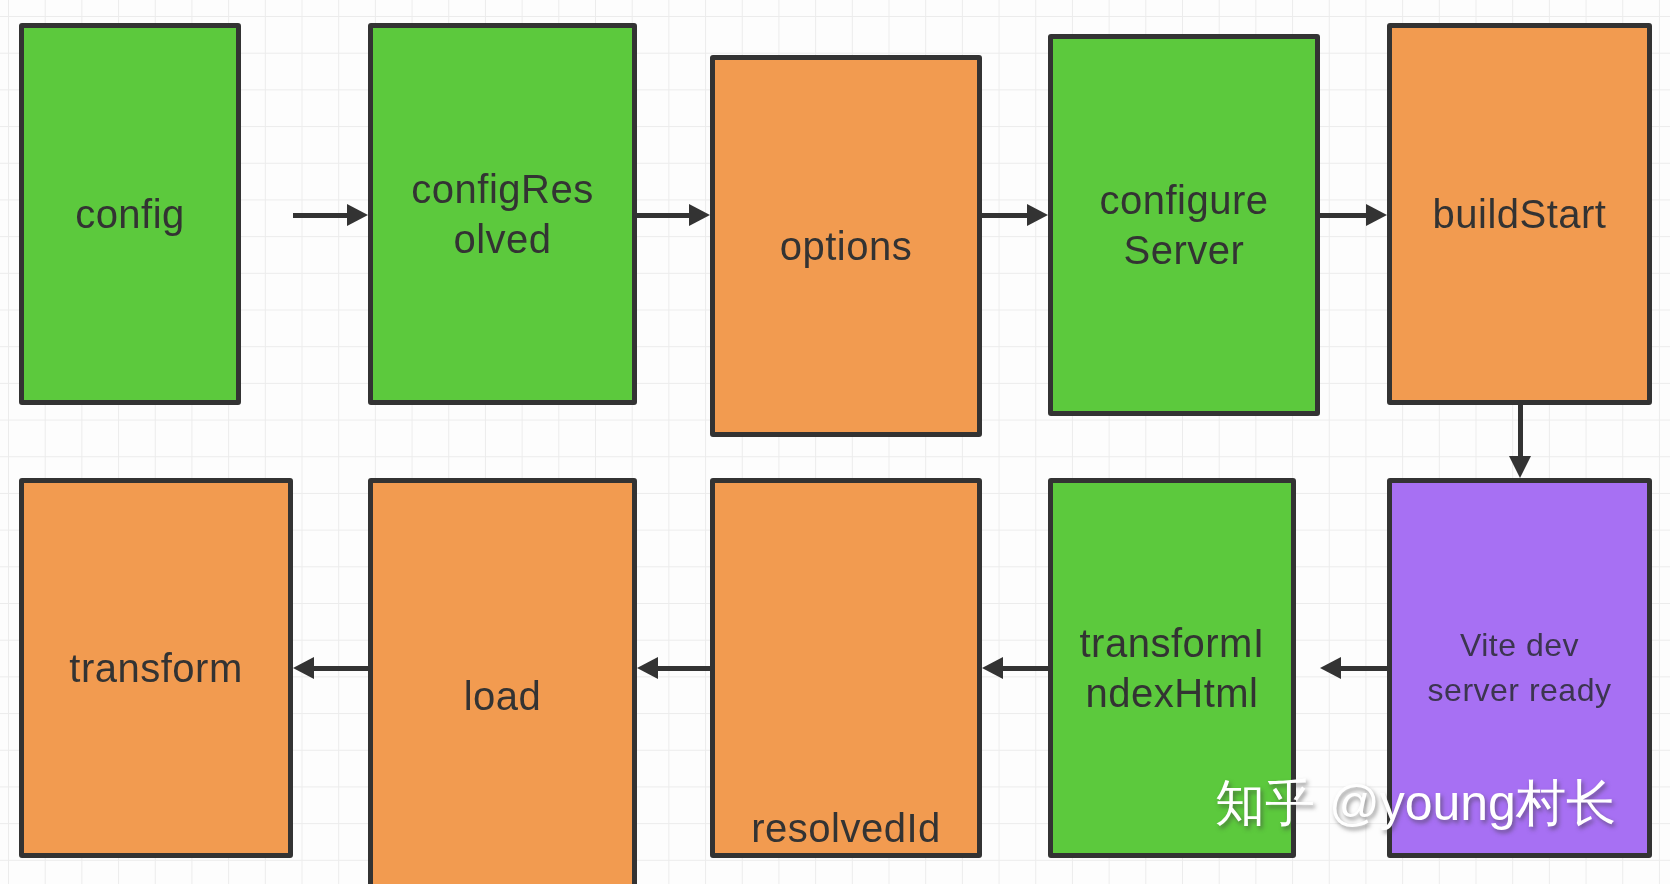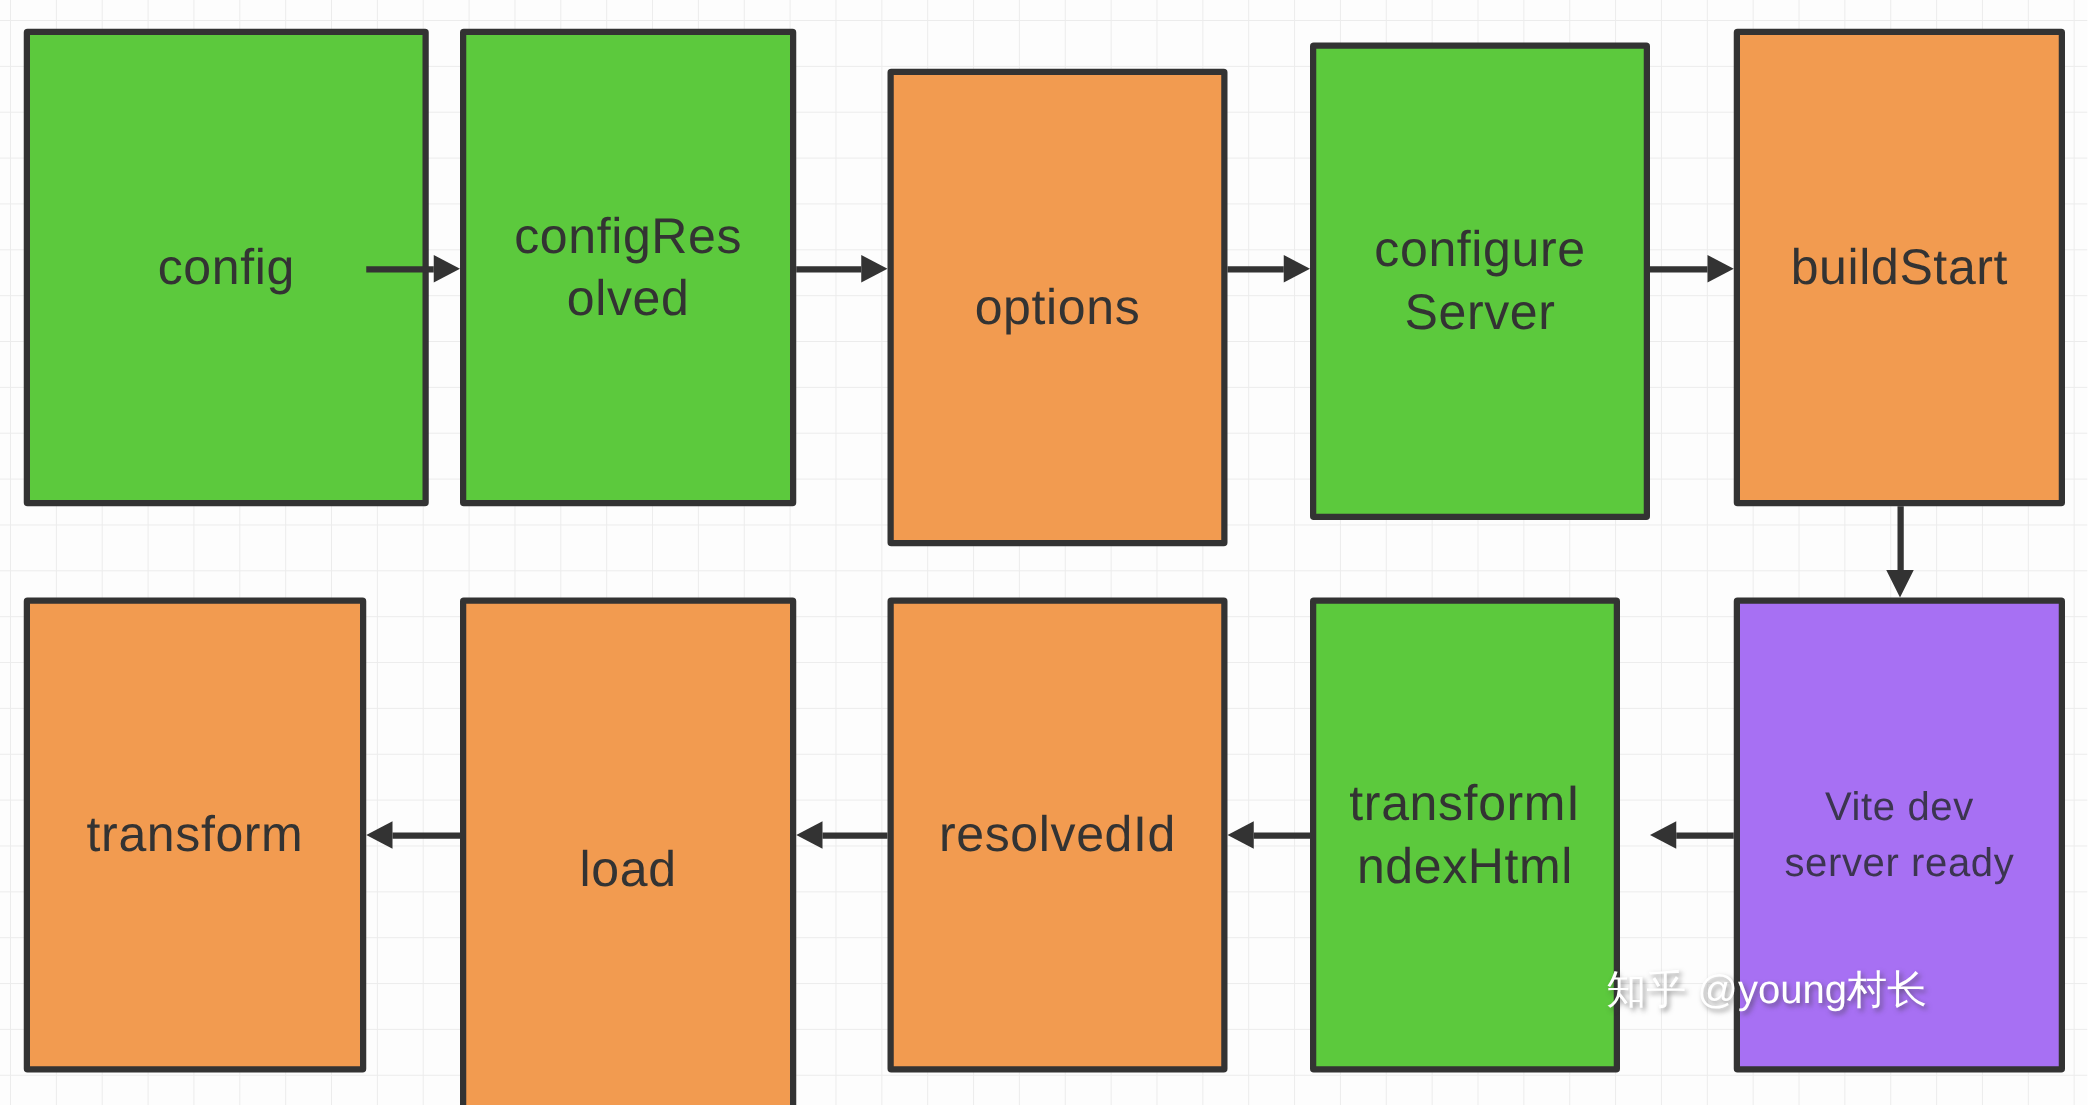--- a/index.html
+++ b/index.html
@@ -66,36 +66,36 @@
   }
   .arrow .shaft-v{flex:1;width:5px;background:#333333;}
   .arrow .head-down{
     width:0;height:0;
     border-left:11px solid transparent;
     border-right:11px solid transparent;
     border-top:22px solid #333333;
   }
   .watermark{
     position:absolute;
-    left:1285px;
+    left:1215px;
     top:770px;
-    font-size:32px;
+    font-size:50px;
     color:#ffffff;
     text-shadow:2px 3px 4px rgba(60,60,60,0.55);
     z-index:10;
     white-space:nowrap;
     text-align:center;
   }
 </style>
 </head>
 <body>
 
 <div class="canvas">
 
-  <div class="node" style="left: 19px; top: 23px; width: 324px; height: 382px; background: rgb(92, 201, 61);">
+  <div class="node" style="left: 19px; top: 23px; width: 222px; height: 382px; background: rgb(92, 201, 61);">
     <span class="label">config</span>
   </div>
 
   <div class="node" style="left: 368px; top: 23px; width: 269px; height: 382px; background: rgb(92, 201, 61);">
     <span class="label">configRes
 olved</span>
   </div>
 
   <div class="node" style="left: 710px; top: 23px; width: 272px; height: 382px; background: rgb(242, 155, 80); margin-top: 32px;">
     <span class="label">options</span>
@@ -111,21 +111,21 @@
   </div>
 
   <div class="node" style="left: 19px; top: 478px; width: 274px; height: 380px; background: rgb(242, 155, 80);">
     <span class="label">transform</span>
   </div>
 
   <div class="node" style="left: 368px; top: 478px; width: 269px; height: 436px; background: rgb(242, 155, 80);">
     <span class="label">load</span>
   </div>
 
-  <div class="node" style="left: 710px; top: 478px; width: 272px; height: 380px; background: rgb(242, 155, 80);">
+  <div class="node" style="left: 710px; top: 478px; width: 272px; height: 380px; background: rgb(242, 155, 80); align-items: flex-end;">
     <span class="label">resolvedId</span>
   </div>
 
   <div class="node" style="left: 1048px; top: 478px; width: 248px; height: 380px; background: rgb(92, 201, 61);">
     <span class="label">transformI
 ndexHtml</span>
   </div>
 
   <div class="node small-label" style="left: 1387px; top: 478px; width: 265px; height: 380px; background: rgb(167, 112, 243);">
     <span class="label">Vite dev

